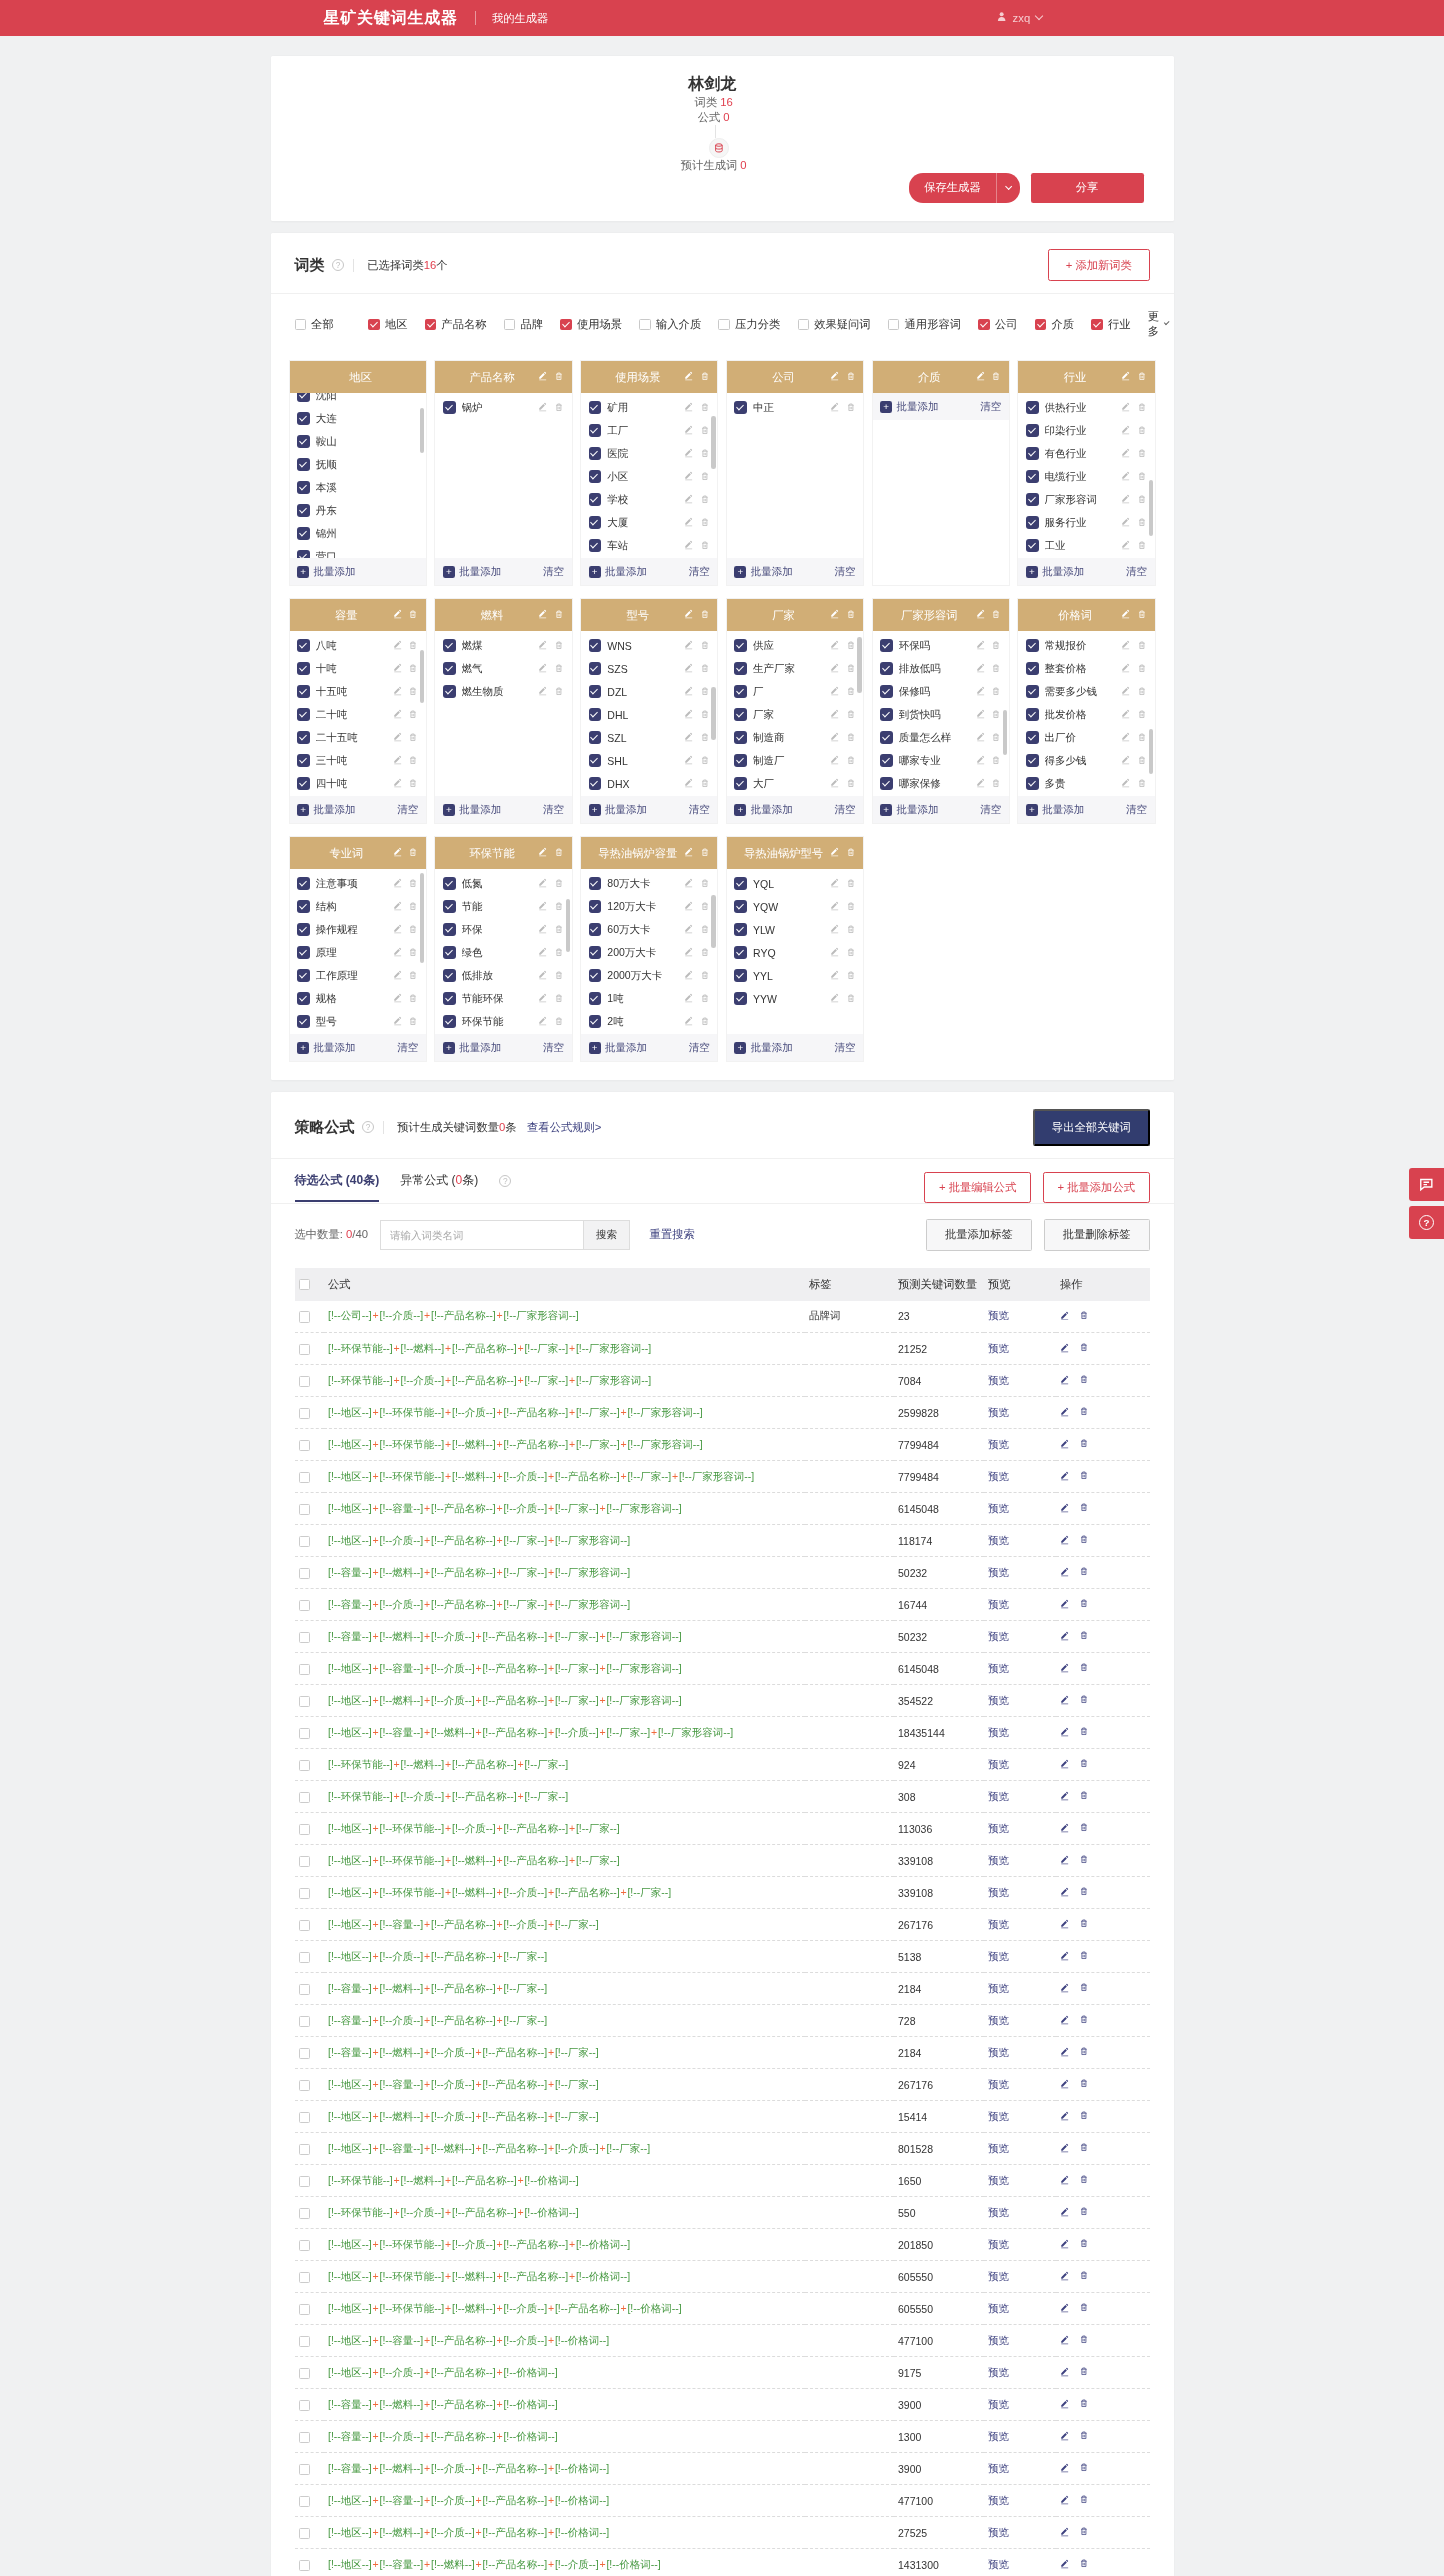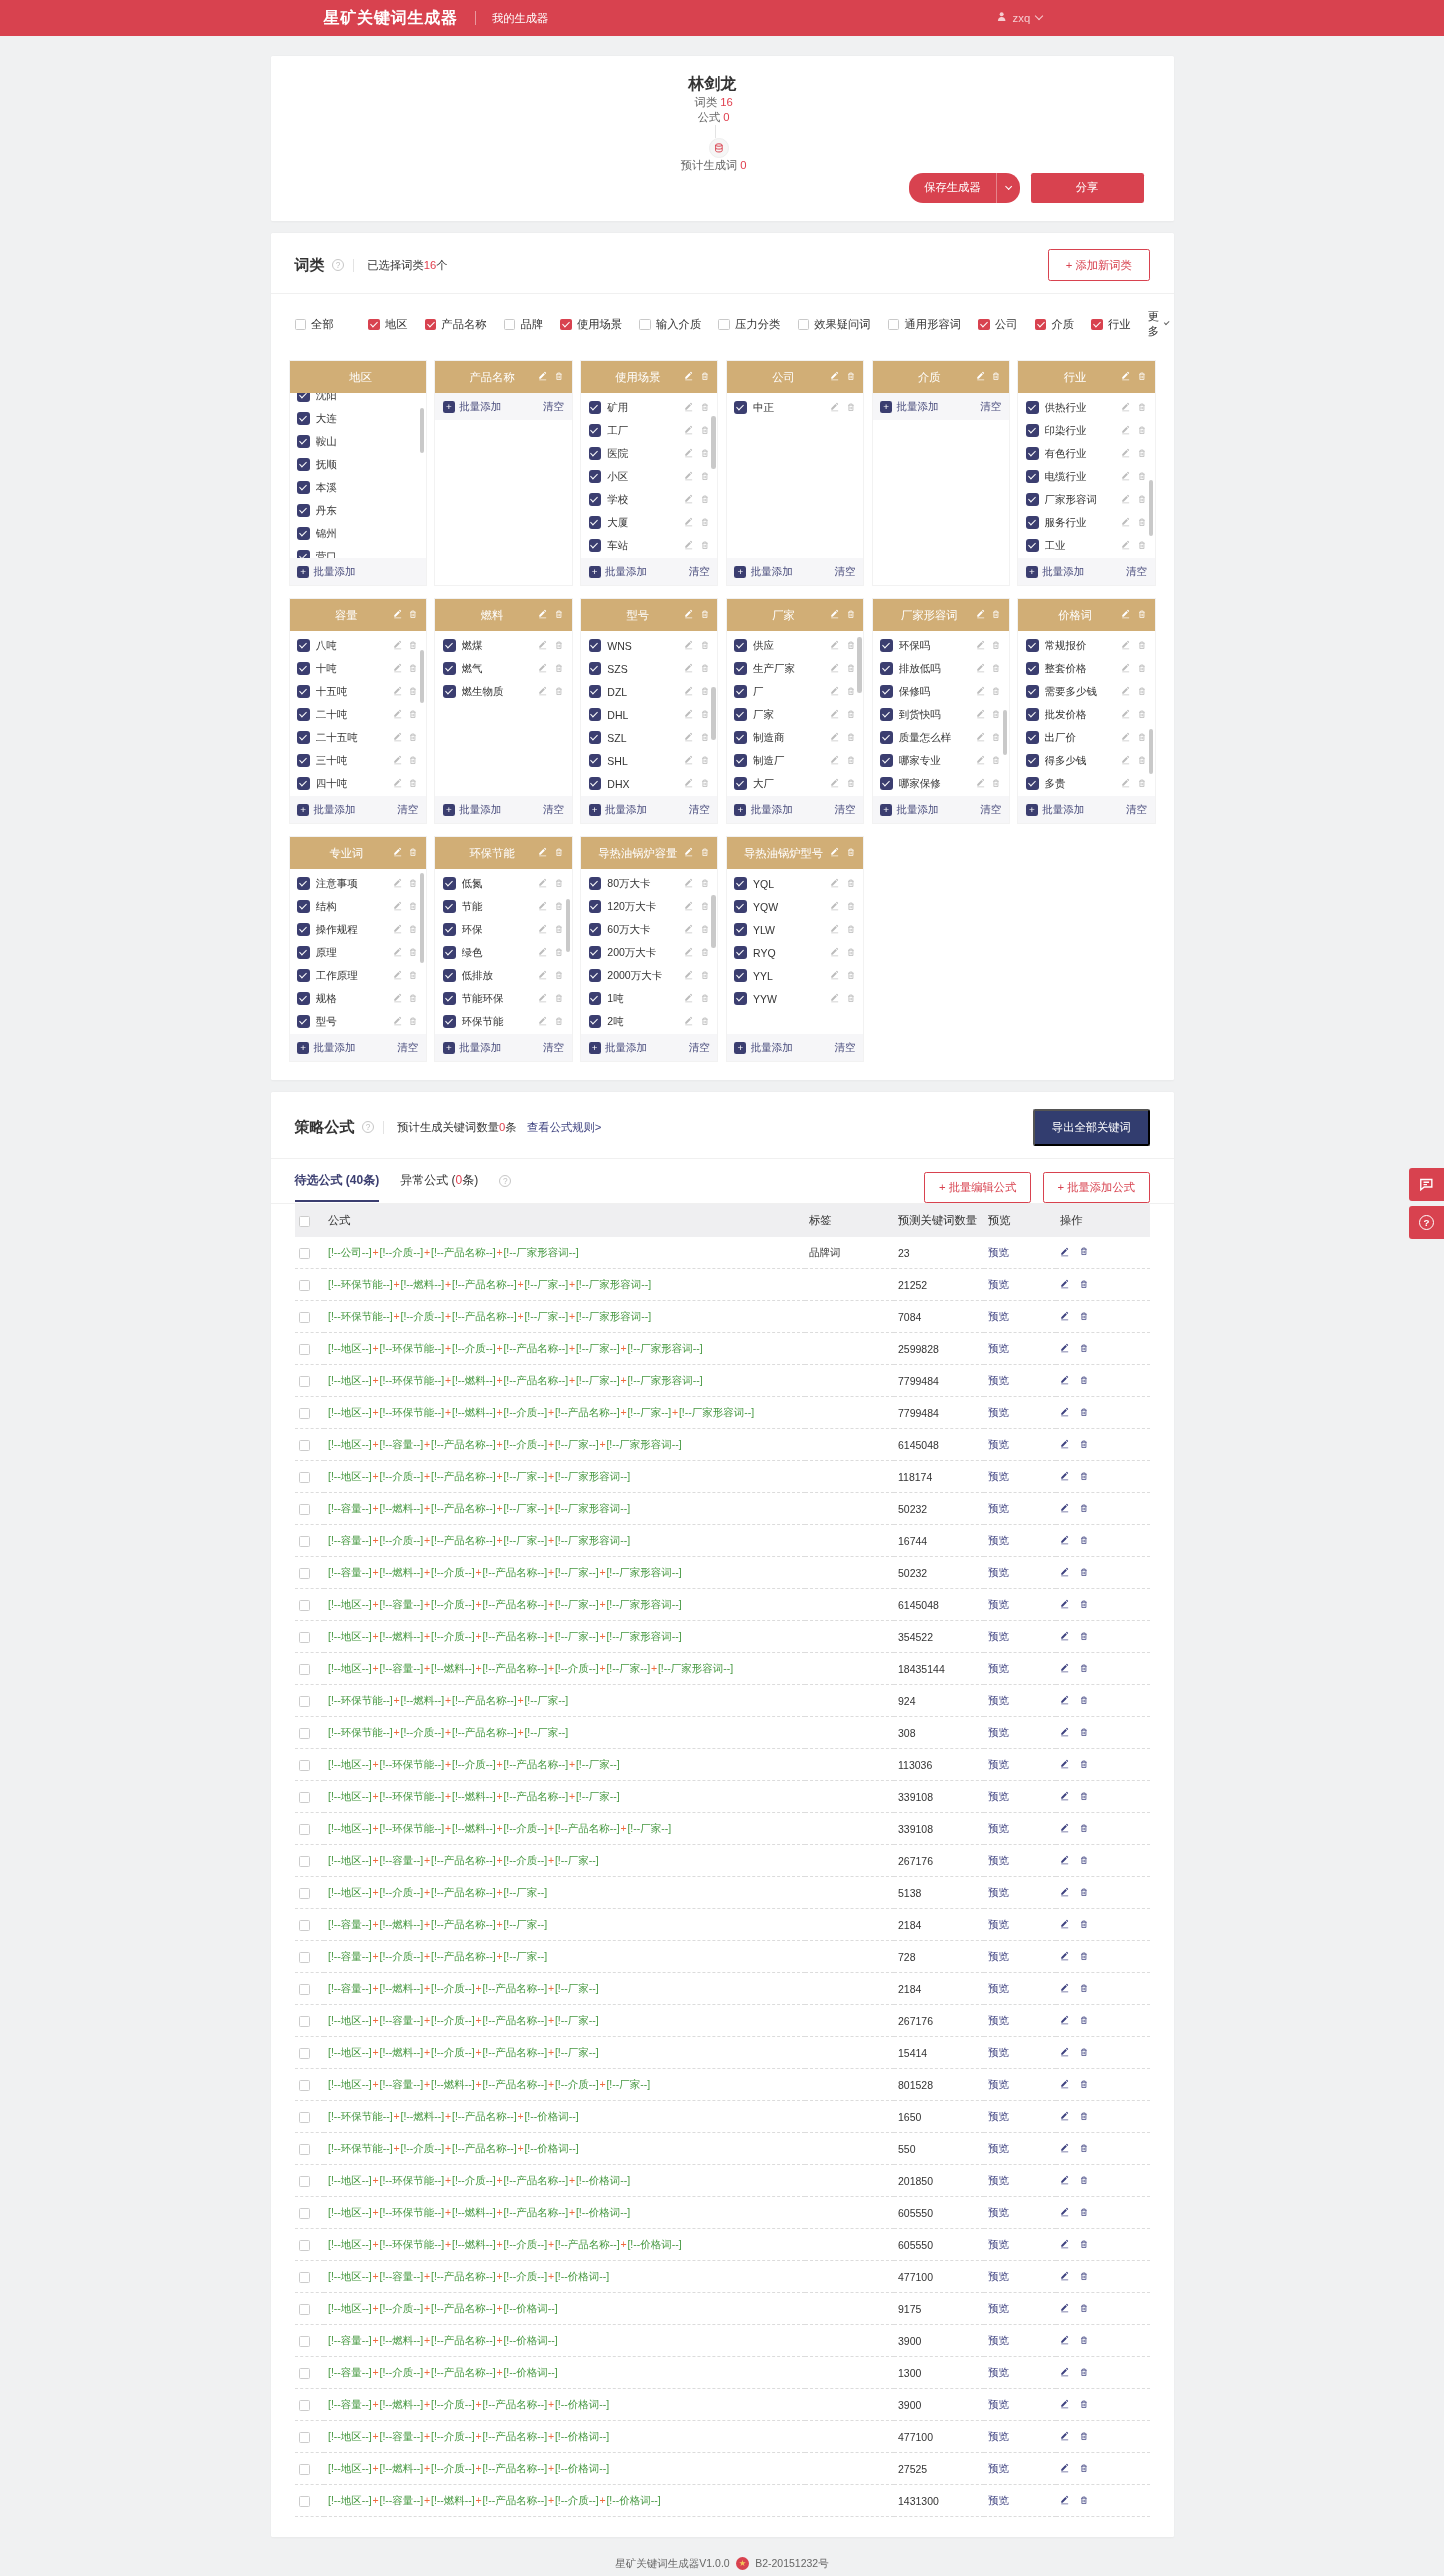--- a/index.html
+++ b/index.html
@@ -281,20 +281,37 @@
             <span class="hic">
               <span><svg width="9.8" height="9.8" viewBox="0 0 24 24" fill="#fff">
                   <path d="M3 15.5V19h3.5L16.8 8.7 13.3 5.2 3 15.5zM19.7 5.8c.4-.4.4-1 0-1.4l-2.1-2.1c-.4-.4-1-.4-1.4 0l-1.6 1.6 3.5 3.5 1.6-1.6z"></path>
                   <rect x="3" y="21" width="17" height="1.6"></rect>
                 </svg></span>
               <span><svg width="9.8" height="10.5" viewBox="0 0 24 24" fill="none" stroke="#fff" stroke-width="1.8">
                   <path d="M5 7h14M9 7V4h6v3M7 7v13h10V7M10 11v6M14 11v6"></path>
                 </svg></span>
             </span>
           </div>
+          <div class="wcard-b">
+            <div class="witems">
+              <div class="witem">
+                <span class="wcheck"></span>
+                <span class="wlabel">锅炉</span>
+                <span class="iic">
+                  <span><svg width="9.8" height="9.8" viewBox="0 0 24 24" fill="#bcbcbc">
+                      <path d="M3 15.5V19h3.5L16.8 8.7 13.3 5.2 3 15.5zM19.7 5.8c.4-.4.4-1 0-1.4l-2.1-2.1c-.4-.4-1-.4-1.4 0l-1.6 1.6 3.5 3.5 1.6-1.6z"></path>
+                      <rect x="3" y="21" width="17" height="1.6"></rect>
+                    </svg></span>
+                  <span><svg width="9.8" height="10.5" viewBox="0 0 24 24" fill="none" stroke="#b5b5b5" stroke-width="1.8">
+                      <path d="M5 7h14M9 7V4h6v3M7 7v13h10V7M10 11v6M14 11v6"></path>
+                    </svg></span>
+                </span>
+              </div>
+            </div>
+          </div>
           <div class="wcard-f">
             <span style="display: flex; align-items: center; cursor: pointer;">
               <span class="plus-sq">+</span>
               <span>批量添加</span>
             </span>
             <span class="clear">清空</span>
           </div>
         </div>
         <div class="wcard">
           <div class="wcard-h">
@@ -1714,20 +1731,32 @@
         <span>异常公式</span><span class="cnt"><span> (</span><b>0</b><span>条)</span></span>
       </div>
       <span class="qmark tab-q">?</span>
       <div class="tabbtns">
         <button class="btn-red-o2">+ 批量编辑公式</button>
         <button class="btn-red-o2">+ 批量添加公式</button>
       </div>
     </div>
     <div class="hr"></div>
 
+    <div class="searchrow">
+      <span class="sel-cnt"><span>选中数量:</span> <b>0</b><span>/40</span></span>
+      <span class="sin">
+        <input type="text" placeholder="请输入词类名词" style="">
+        <button class="sbtn">搜索</button>
+      </span>
+      <a class="link reset">重置搜索</a>
+      <div class="tagbtns">
+        <button class="btn-gray">批量添加标签</button>
+        <button class="btn-gray">批量删除标签</button>
+      </div>
+    </div>
 
     <table class="ftab">
       <thead>
         <tr>
           <th class="col-cb"><span class="tcb"></span></th>
           <th class="col-f">公式</th>
           <th class="col-tag">标签</th>
           <th class="col-num">预测关键词数量</th>
           <th class="col-pv">预览</th>
           <th>操作</th>

